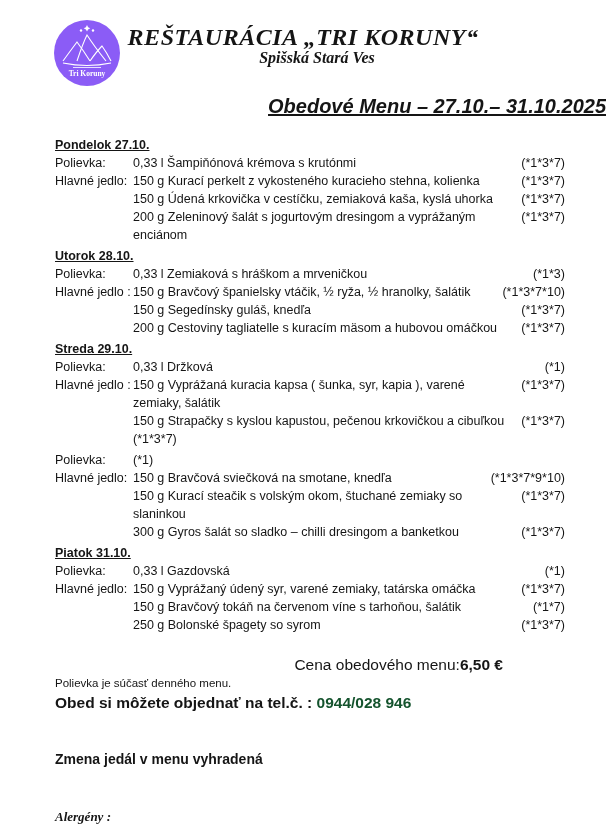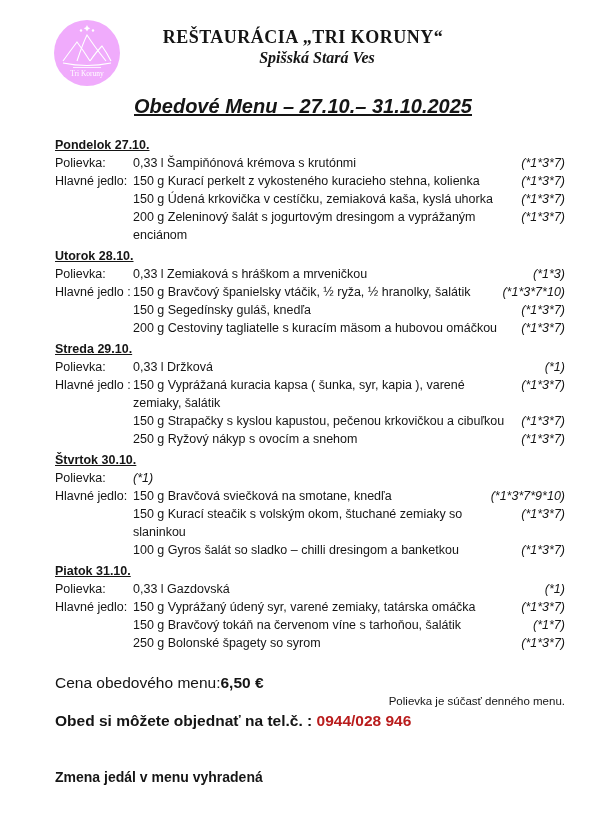--- a/index.html
+++ b/index.html
@@ -2,55 +2,55 @@
 <html><head>
 <meta charset="utf-8">
 <style>
   html,body { margin:0; padding:0; background:#ffffff; }
   body { width:606px; height:828px; font-family:"Liberation Sans",sans-serif; color:#151515; }
   .page { position:relative; width:606px; height:828px; overflow:hidden; background:#fff; }
 
   
   .logo {
     position:absolute; left:54px; top:20px; width:66px; height:66px;
-    border-radius:50%; background:#f0abfc;
+    border-radius:50%; background:#8b5cf6;font-weight:bold;
   }
   .titles { text-align:center; padding-top:26px; }
   .restaurant-name {
-    font-family:"Liberation Serif",serif; font-weight:bold; 
-    font-size:18px; line-height:22px; letter-spacing:0.5px;
+    font-family:"Liberation Serif",serif; font-weight:bold; font-style:italic;
+    font-size:24px; line-height:22px; letter-spacing:0.5px;
   }
   .city {
     font-family:"Liberation Serif",serif; font-weight:bold; font-style:italic;
     font-size:16px; line-height:20px;padding-left:28px;
   }
   .menu-title {
-    text-align:center; font-weight:bold; font-style:italic; font-size:20px;
+    text-align:right; font-weight:bold; font-style:italic; font-size:20px;
     text-decoration:underline; margin:27px 0 0 0;
   }
 
   
   .days { margin:18px 41px 12px 55px; }
   .day { margin-bottom:3px; }
   .day h2 {
     font-size:12.5px; font-weight:bold; text-decoration:underline;
     margin:0; line-height:18px;
   }
   .row { display:flex; font-size:12.5px; line-height:18px; }
   .row .lbl { flex:none; width:78px; }
   .row .dish { flex:1; padding-right:6px; }
-  .row .alg { flex:none; white-space:nowrap;font-style:italic; }
+  .row .alg { flex:none; white-space:nowrap; }
 
   
   .pricing { margin:20px 41px 0 55px; }
-  .price-line { display:flex; justify-content:flex-start; font-size:15.5px; line-height:21px; padding-right:62px; }
+  .price-line { display:flex; justify-content:flex-end; font-size:15.5px; line-height:21px; padding-right:62px; }
   .price-value { font-weight:bold; }
-  .note { font-size:11.5px; line-height:15px; margin-top:1px;text-align:right; }
+  .note { font-size:11.5px; line-height:15px; margin-top:1px; }
   .order-line { font-size:15.5px; font-weight:bold; line-height:21px; margin-top:1px; }
-  .phone { color:#b91c1c; }
+  .phone { color:#14532d; }
   .disclaimer { font-size:14px; font-weight:bold; margin-top:38px; }
 
   
   .allergens { margin:42px 41px 0 55px; }
   .allergens h3 {
     font-family:"Liberation Serif",serif; font-style:italic; font-weight:bold;
     font-size:13px; margin:0 0 5px 0;
   }
   .allergen-line {
     font-family:"Liberation Serif",serif; font-size:7.6px; line-height:11.4px; color:#262626;
@@ -148,44 +148,42 @@
           <span class="dish">150 g Vyprážaná kuracia kapsa ( šunka, syr, kapia ), varené zemiaky, šalátik</span>
           <span class="alg">(*1*3*7)</span>
         </div>
       <div class="row">
           <span class="lbl"></span>
           <span class="dish">150 g Strapačky s kyslou kapustou, pečenou krkovičkou a cibuľkou</span>
           <span class="alg">(*1*3*7)</span>
         </div>
       <div class="row">
           <span class="lbl"></span>
-          <span class="dish">250 g Ryžový nákyp s ovocím a snehom</span>
-          <span class="alg">(*1*3*7)</span>
-        </div>
-    </section>
-
-    <section class="day">
-      <h2>Štvrtok 30.10.</h2>
+          <span class="alg">(*1*3*7)</span>
+        </div>
+    </section>
+
+    <section class="day">
       <div class="row">
           <span class="lbl">Polievka:</span>
           <span class="alg">(*1)</span>
         </div>
       <div class="row">
           <span class="lbl">Hlavné jedlo:</span>
           <span class="dish">150 g Bravčová sviečková na smotane, knedľa</span>
           <span class="alg">(*1*3*7*9*10)</span>
         </div>
       <div class="row">
           <span class="lbl"></span>
           <span class="dish">150 g Kurací steačik s volským okom, štuchané zemiaky so slaninkou</span>
           <span class="alg">(*1*3*7)</span>
         </div>
       <div class="row">
           <span class="lbl"></span>
-          <span class="dish">100 g Gyros šalát so sladko – chilli dresingom a banketkou</span>
+          <span class="dish">300 g Gyros šalát so sladko – chilli dresingom a banketkou</span>
           <span class="alg">(*1*3*7)</span>
         </div>
     </section>
 
     <section class="day">
       <h2>Piatok 31.10.</h2>
       <div class="row">
           <span class="lbl">Polievka:</span>
           <span class="dish">0,33 l Gazdovská</span>
           <span class="alg">(*1)</span>

